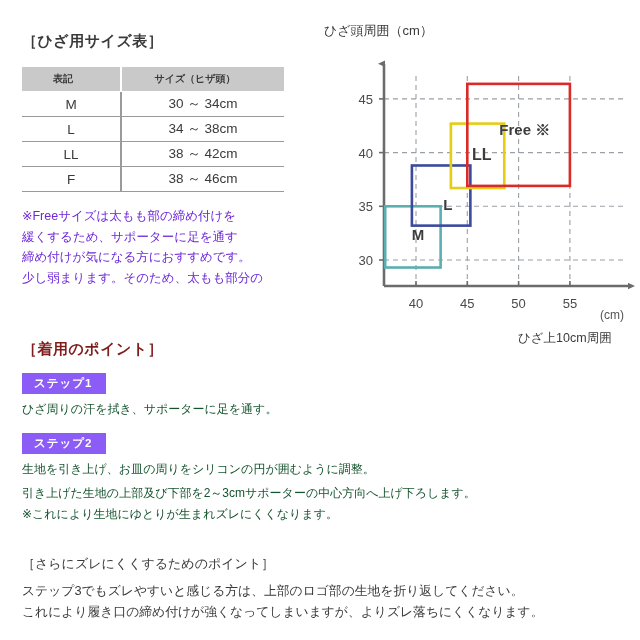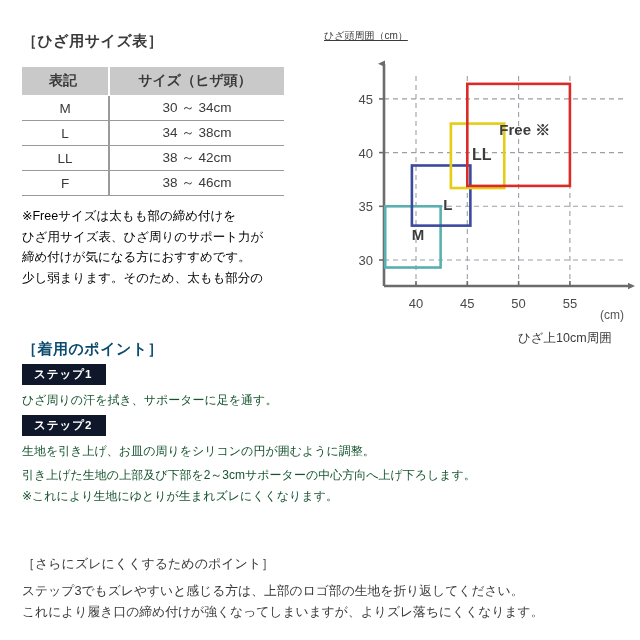--- a/index.html
+++ b/index.html
@@ -21,60 +21,60 @@
   }
 
   
   #size-table-block{position:absolute;left:22px;top:32px;width:270px;}
   #size-table-title{font-size:15px;font-weight:700;color:#3a3a3a;letter-spacing:.5px;}
   table.size-table{
     border-collapse:collapse;width:262px;margin-top:16px;font-size:13px;
   }
   table.size-table th{
     background:#c9c9c9;color:#3a3a3a;font-weight:700;
-    padding:5px 4px 5px 0;text-align:center;font-size:14px;
+    padding:5px 16px 5px 0;text-align:center;font-size:10px;
     border-bottom:1px solid #ffffff;
     margin-left:32px;
   }
   table.size-table th.c1{width:82px;border-right:2px solid #ffffff;}
   table.size-table td{
     text-align:center;padding:3px 0;font-size:13.5px;color:#3a3a3a;
     border-bottom:1px solid #9a9a9a;
   }
   table.size-table td.c1{width:82px;border-right:2px solid #9a9a9a;}
   table.size-table tr.first td{border-top:none;}
 
   #table-note{
     position:absolute;left:22px;top:206px;width:290px;
-    font-size:12.5px;line-height:1.65;color:#000000;
+    font-size:12.5px;line-height:1.65;color:#6d28d9;
   }
   #table-note div{white-space:nowrap;}
 
   
   #chart-block{position:absolute;left:318px;top:18px;width:322px;height:330px;}
   #chart-ylabel{
-    position:absolute;left:6px;top:11px;font-size:10px;color:#3a3a3a;white-space:nowrap;text-decoration:underline;
+    position:absolute;left:6px;top:4px;font-size:13px;color:#3a3a3a;white-space:nowrap;
   }
   #chart-xlabel{
     position:absolute;left:200px;top:312px;font-size:12.5px;color:#3a3a3a;white-space:nowrap;
   }
   #chart-unit{
     position:absolute;left:282px;top:290px;font-size:12px;color:#555;
   }
   svg#chart-svg{position:absolute;left:0;top:0;}
   .ytick,.xtick{font-size:13px;fill:#4a4a4a;font-family:"Liberation Sans",sans-serif;}
   .boxlabel{font-weight:700;fill:#3c3c3c;font-family:"Liberation Sans",sans-serif;}
 
   
   #points-block{position:absolute;left:22px;top:340px;width:600px;}
-  #points-title{font-size:15px;font-weight:700;color:#0c4a6e;letter-spacing:.5px;}
+  #points-title{font-size:15px;font-weight:700;color:#7f1d1d;letter-spacing:.5px;}
   .step-badge{
-    display:inline-block;background:#0f172a;color:#ffffff;
+    display:inline-block;background:#8b5cf6;color:#ffffff;
     font-size:11.5px;font-weight:700;letter-spacing:1px;
-    padding:3px 14px 3px 12px;margin-top:5px;
+    padding:3px 14px 3px 12px;margin-top:14px;
   }
   .step-text{
     font-size:12px;line-height:1.55;color:#14532d;margin-top:6px;white-space:nowrap;
   }
 
   
   #tip-block{position:absolute;left:22px;top:555px;width:600px;}
   #tip-title{font-size:13px;font-weight:400;color:#3a3a3a;}
   #tip-body{font-size:12.8px;line-height:1.62;color:#3a3a3a;margin-top:8px;}
   #tip-body div{white-space:nowrap;}
@@ -110,21 +110,21 @@
         <tr>
           <td class="c1">F</td>
           <td>38 ～ 46cm</td>
         </tr>
       </tbody>
     </table>
   </section>
 
   <div id="table-note">
     <div>※Freeサイズは太もも部の締め付けを</div>
-    <div>ひざ用サイズ表、ひざ周りのサポート力が</div>
+    <div>緩くするため、サポーターに足を通す</div>
     <div>締め付けが気になる方におすすめです。</div>
     <div>少し弱まります。そのため、太もも部分の</div>
   </div>
 
   <section id="chart-block">
     <div id="chart-ylabel">ひざ頭周囲（cm）</div>
 
     <svg id="chart-svg" width="322" height="330" viewBox="0 0 322 330">
       <g id="chart-grid">
           <line x1="98" y1="58" x2="98" y2="268" stroke="#9aa0a6" stroke-width="1.1" stroke-dasharray="5,4"></line>

